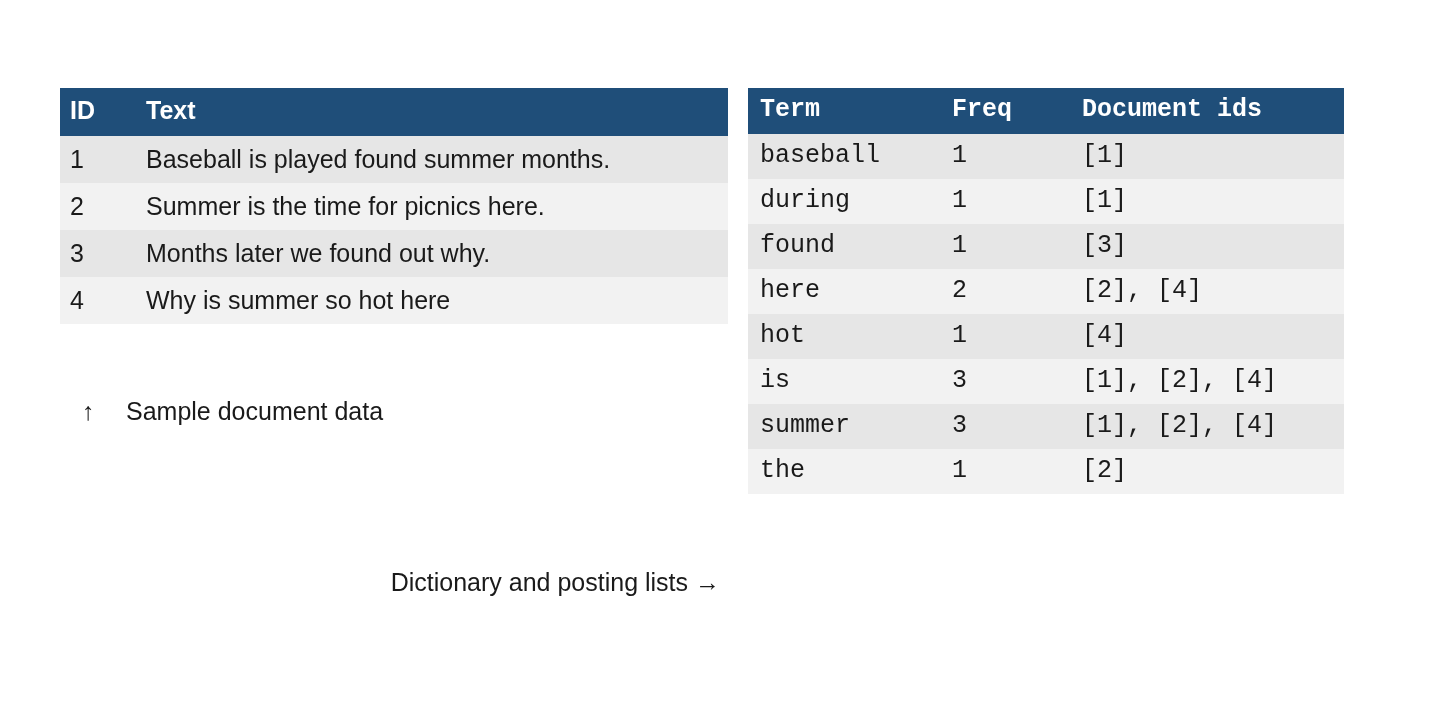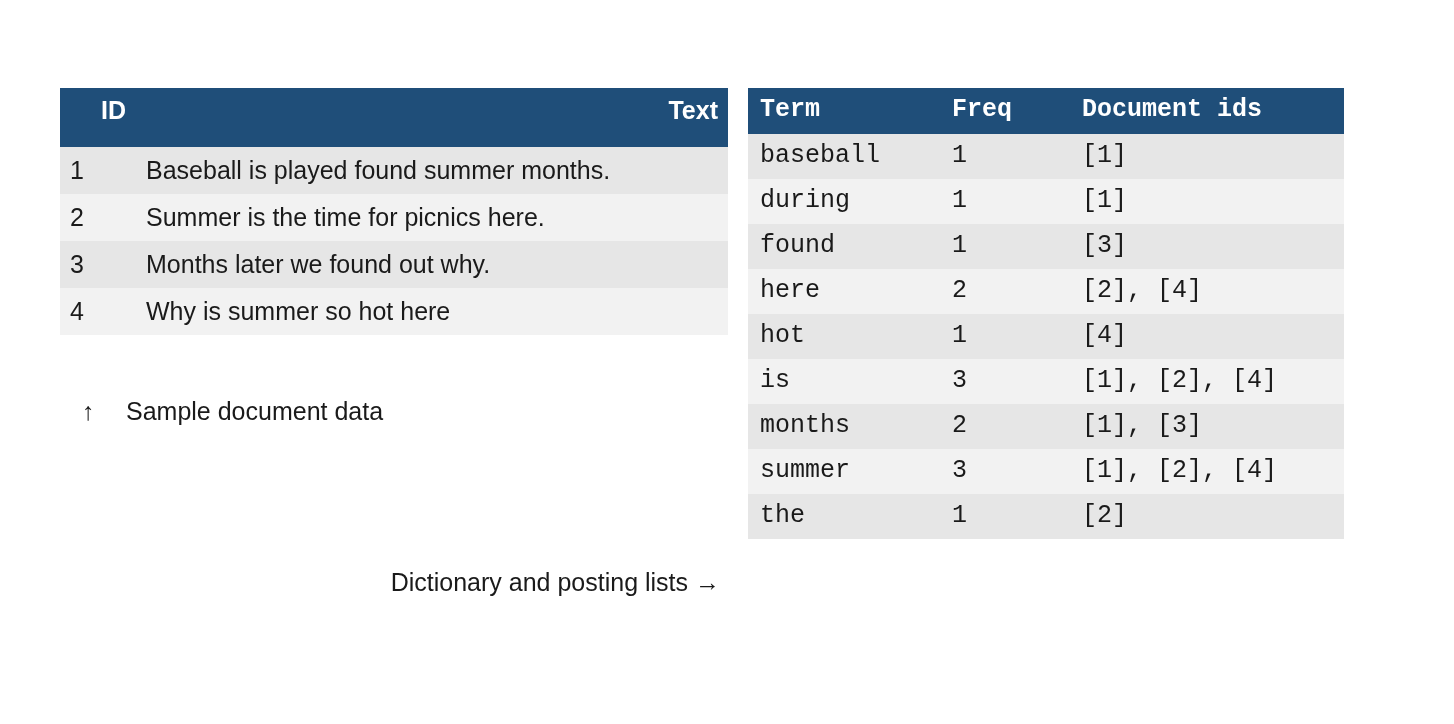--- a/index.html
+++ b/index.html
@@ -29,22 +29,22 @@
     left: 60px;
     top: 88px;
     width: 668px;
     border-collapse: collapse;
     font-size: 25px;
   }
   .doc-table th {
     background: #1f4e79;
     color: #ffffff;
     font-weight: bold;
-    text-align: right;
-    padding: 8px 10px 22px 10px;
+    text-align: left;
+    padding: 8px 10px 11px 10px;
     font-size: 25px;
     line-height: 1.15;
   }
   .doc-table th.col-id { width: 56px; }
   .doc-table td {
     padding: 8px 10px 9px 10px;
     vertical-align: top;
     line-height: 1.2;
     color: #1a1a1a;
   }
@@ -189,25 +189,20 @@
         <td class="col-term">hot</td>
         <td class="col-freq">1</td>
         <td>[4]</td>
       </tr>
       <tr>
         <td class="col-term">is</td>
         <td class="col-freq">3</td>
         <td>[1], [2], [4]</td>
       </tr>
       <tr>
-        <td class="col-term">months</td>
-        <td class="col-freq">2</td>
-        <td>[1], [3]</td>
-      </tr>
-      <tr>
         <td class="col-term">summer</td>
         <td class="col-freq">3</td>
         <td>[1], [2], [4]</td>
       </tr>
       <tr>
         <td class="col-term">the</td>
         <td class="col-freq">1</td>
         <td>[2]</td>
       </tr>
     </tbody>

